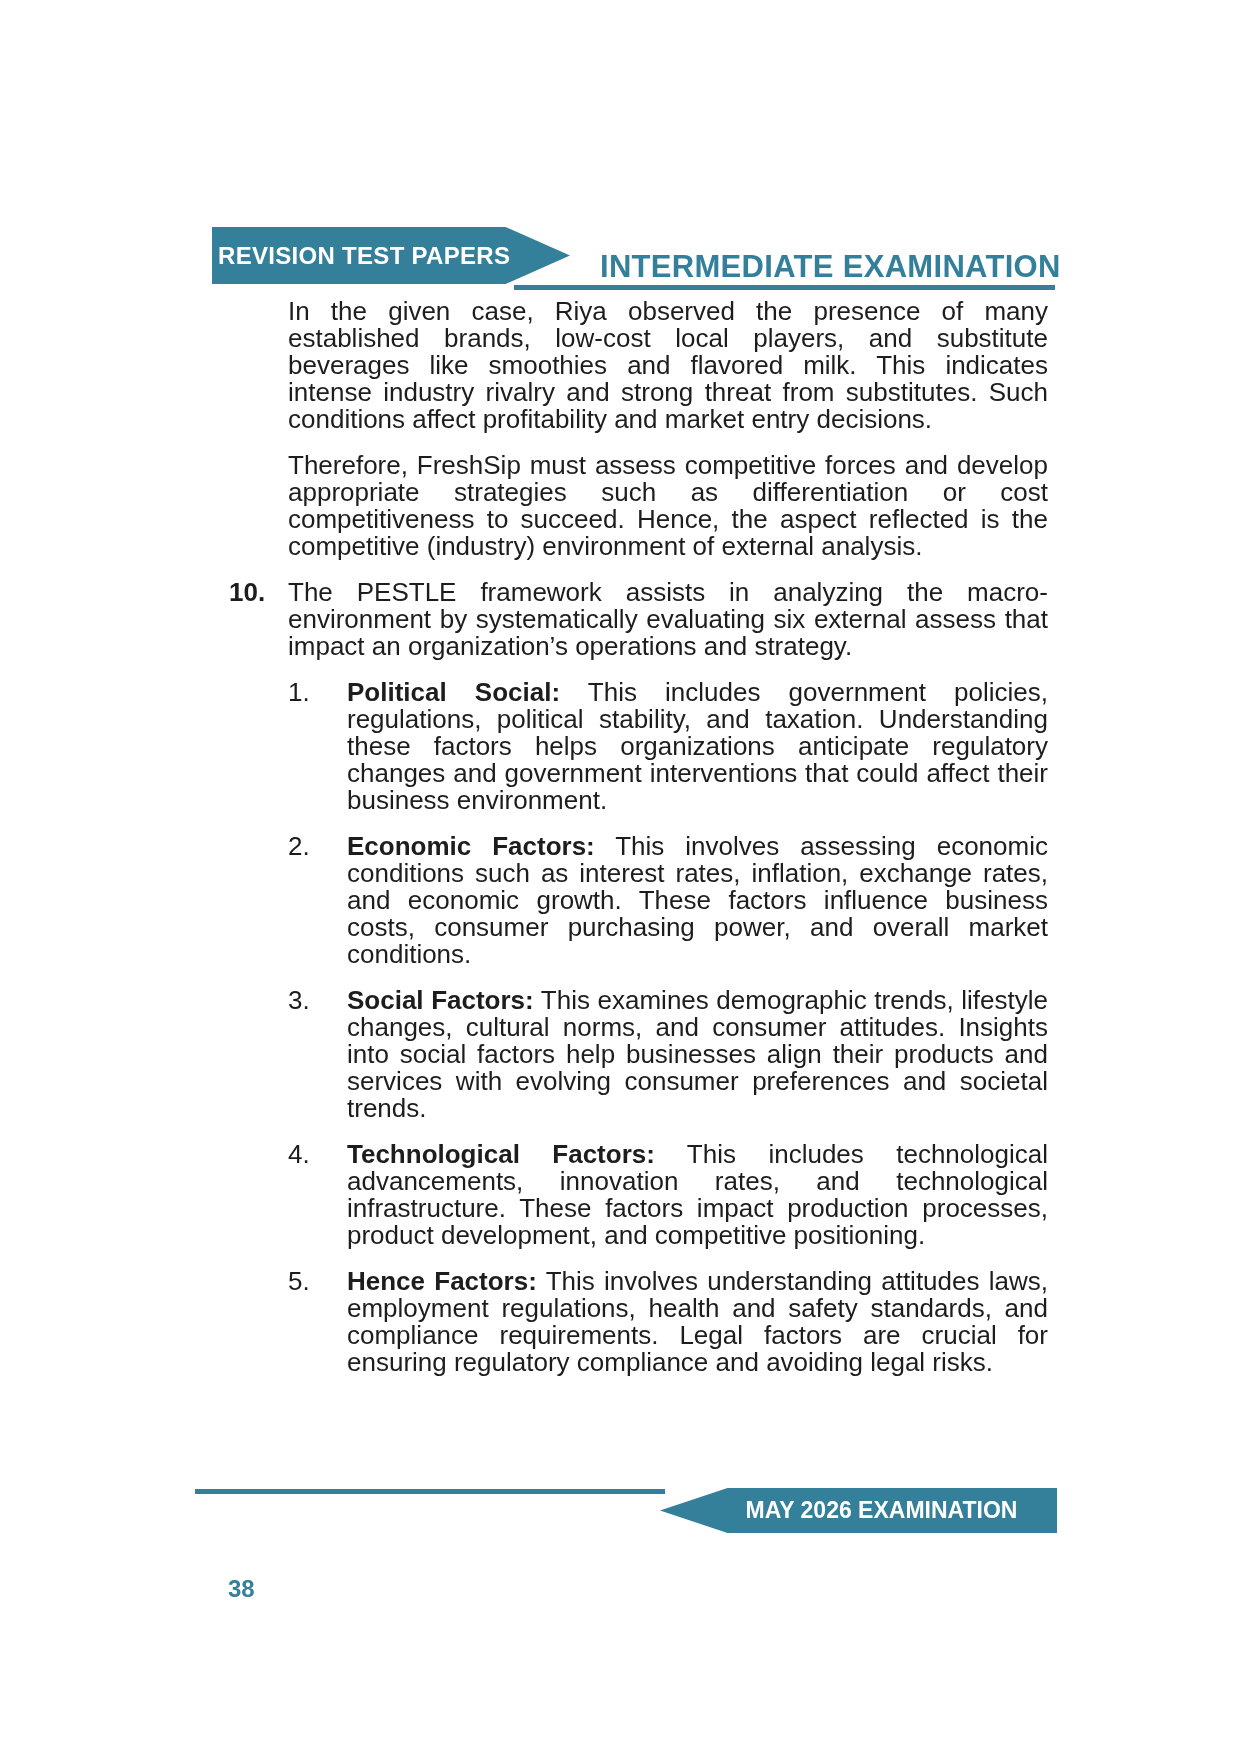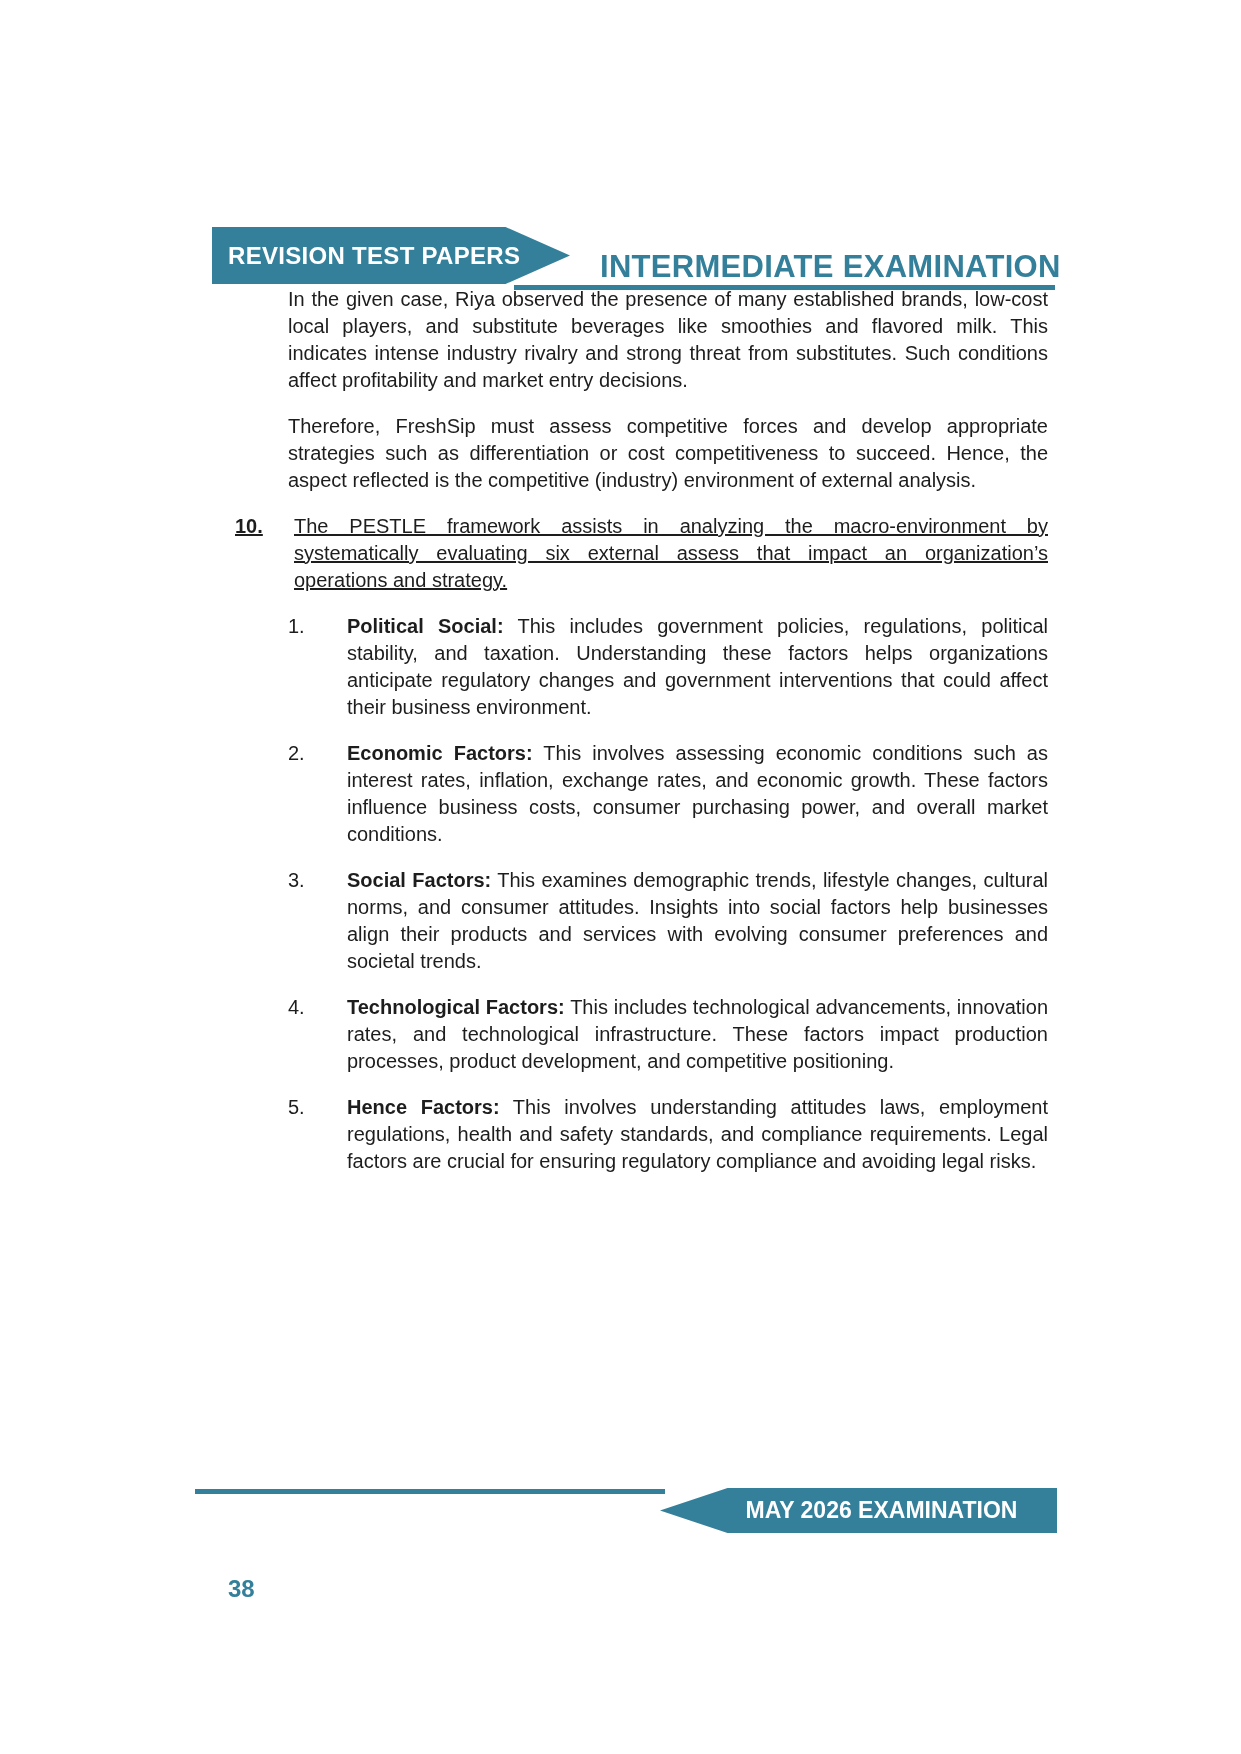--- a/index.html
+++ b/index.html
@@ -21,21 +21,21 @@
     background: var(--teal);
     clip-path: polygon(0 0, 82% 0, 100% 50%, 82% 100%, 0 100%);
     display: flex;
     align-items: center;
   }
   .header-banner .label {
     color: #ffffff;
     font-weight: bold;
     font-size: 24px;
     letter-spacing: 0.3px;
-    padding-left: 16px;
+    padding-left: 6px;
     white-space: nowrap;
   }
   .header-right {
     position: absolute;
     left: 600px; top: 249px;
     width: 455px;
     text-align: right;
     color: var(--teal);
     font-weight: bold;
     font-size: 31px;
@@ -45,33 +45,32 @@
   .header-underline {
     position: absolute;
     left: 514px; top: 285px;
     width: 541px; height: 5px;
     background: var(--teal);
   }
 
   
   .content {
     position: absolute;
-    left: 229px; top: 286px;
+    left: 229px; top: 298px;
     width: 819px;
-    font-size: 20px;
+    font-size: 26px;
     line-height: 27px;
   }
   .para {
     margin: 0 0 19px 59px;
     text-align: justify;
   }
   .item10 {
     display: flex;
-    margin: 0 0 19px 6px;
-    text-decoration: underline;
+    margin: 0 0 19px 0;
   }
   .item10 .num {
     width: 59px;
     flex-shrink: 0;
     font-weight: bold;
   }
   .item10 .text {
     flex: 1;
     text-align: justify;
   }

